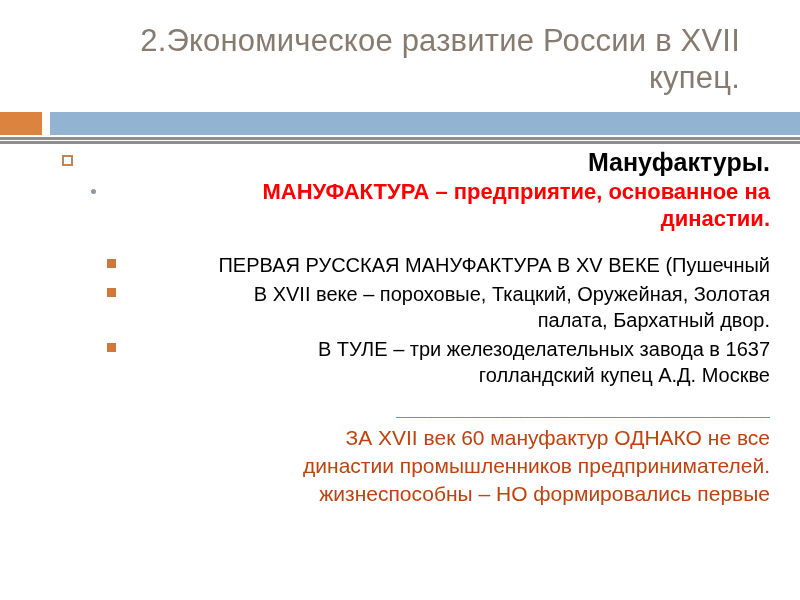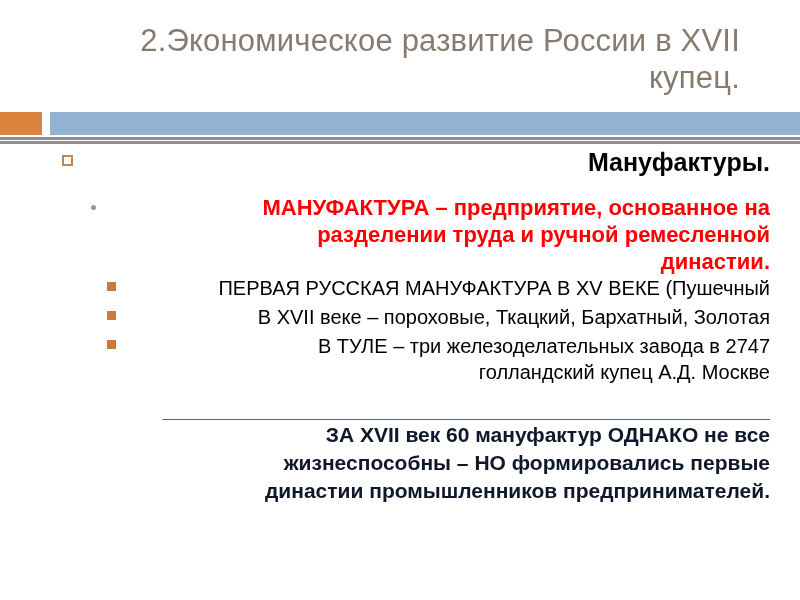--- a/index.html
+++ b/index.html
@@ -24,32 +24,32 @@
   .bar-orange { position:absolute; left:0; top:112px; width:42px; height:23px; background:#DC8340; }
   .bar-blue   { position:absolute; left:50px; top:112px; width:750px; height:23px; background:#93B3D3; }
   .rule-gray-1 { position:absolute; left:0; top:137px; width:800px; height:3px; background:#8E8E8E; }
   .rule-gray-2 { position:absolute; left:0; top:141px; width:800px; height:3px; background:#8E8E8E; }
 
   
   .content { position:absolute; left:0; top:146px; width:770px; }
   .item { position:relative; }
   .line { white-space:nowrap; }
 
-  .l1 { padding-left:84px; font-size:25px; line-height:32px; font-weight:bold; color:#000000; margin-bottom:16px; }
+  .l1 { padding-left:84px; font-size:25px; line-height:32px; font-weight:bold; color:#000000; margin-bottom:0; }
   .l1 .bullet { position:absolute; left:62px; top:9px; width:11px; height:11px; border:2px solid #C08552; background:#ffffff; }
 
-  .l2 { padding-left:112px; font-size:22px; line-height:27px; font-weight:bold; color:#FF0000; margin-bottom:0; }
+  .l2 { padding-left:112px; font-size:22px; line-height:27px; font-weight:bold; color:#FF0000; margin-bottom:20px; }
   .l2 .bullet { position:absolute; left:91px; top:11px; width:5px; height:5px; border-radius:50%; background:#8A99A9; }
 
   .l3 { padding-left:68px; font-size:20px; line-height:26px; font-weight:400; color:#000000; margin-bottom:3px; }
   .l3 .bullet { position:absolute; left:107px; top:7px; width:9px; height:9px; background:#CE7839; }
 
-  .divider { padding-left:108px; margin-top:10px; font-size:26px; line-height:26px; font-weight:bold; color:#4d7c0f; letter-spacing:0; }
+  .divider { padding-left:108px; margin-top:10px; font-size:16px; line-height:26px; font-weight:bold; color:#0369a1; letter-spacing:0; }
 
-  .closing { padding-left:120px; font-size:21px; line-height:28px; font-weight:bold; color:#0f172a; }
+  .closing { padding-left:120px; font-size:21px; line-height:28px; font-weight:normal; color:#c2410c; }
 </style>
 </head>
 <body>
 
 <div class="slide">
 
   <div class="title">
     <div class="line">2.Экономическое развитие России в XVII</div>
     <div class="line">купец.</div>
   </div>
@@ -62,44 +62,44 @@
   <div class="content">
 
     <div class="item l1">
       <span class="bullet"></span>
       <div class="line">Мануфактуры.</div>
     </div>
 
     <div class="item l2">
       <span class="bullet"></span>
       <div class="line">МАНУФАКТУРА – предприятие, основанное на</div>
-      <div class="line">разделении труда и ручной ремесленной</div>
       <div class="line">династии.</div>
     </div>
 
     <div class="item l3">
       <span class="bullet"></span>
       <div class="line">ПЕРВАЯ РУССКАЯ МАНУФАКТУРА В XV ВЕКЕ (Пушечный</div>
     </div>
 
     <div class="item l3">
       <span class="bullet"></span>
-      <div class="line">В XVII веке – пороховые, Ткацкий, Бархатный, Золотая</div>
+      <div class="line">В XVII веке – пороховые, Ткацкий, Оружейная, Золотая</div>
+      <div class="line">палата, Бархатный двор.</div>
     </div>
 
     <div class="item l3">
       <span class="bullet"></span>
-      <div class="line">В ТУЛЕ – три железоделательных завода в 2747</div>
+      <div class="line">В ТУЛЕ – три железоделательных завода в 1637</div>
       <div class="line">голландский купец А.Д. Москве</div>
     </div>
 
     <div class="item divider">
       <div class="line">__________________________________________</div>
     </div>
 
     <div class="item closing">
       <div class="line">ЗА XVII век 60 мануфактур ОДНАКО не все</div>
+      <div class="line">династии промышленников предпринимателей.</div>
       <div class="line">жизнеспособны – НО формировались первые</div>
-      <div class="line">династии промышленников предпринимателей.</div>
     </div>
 
   </div>
 </div>
 
 </body></html>

